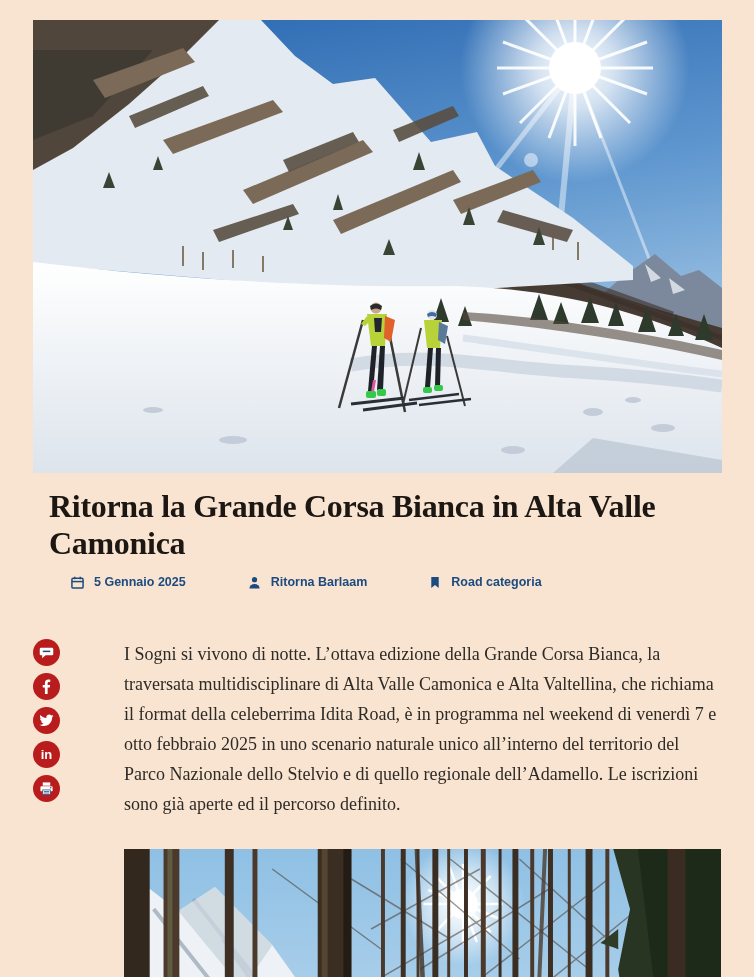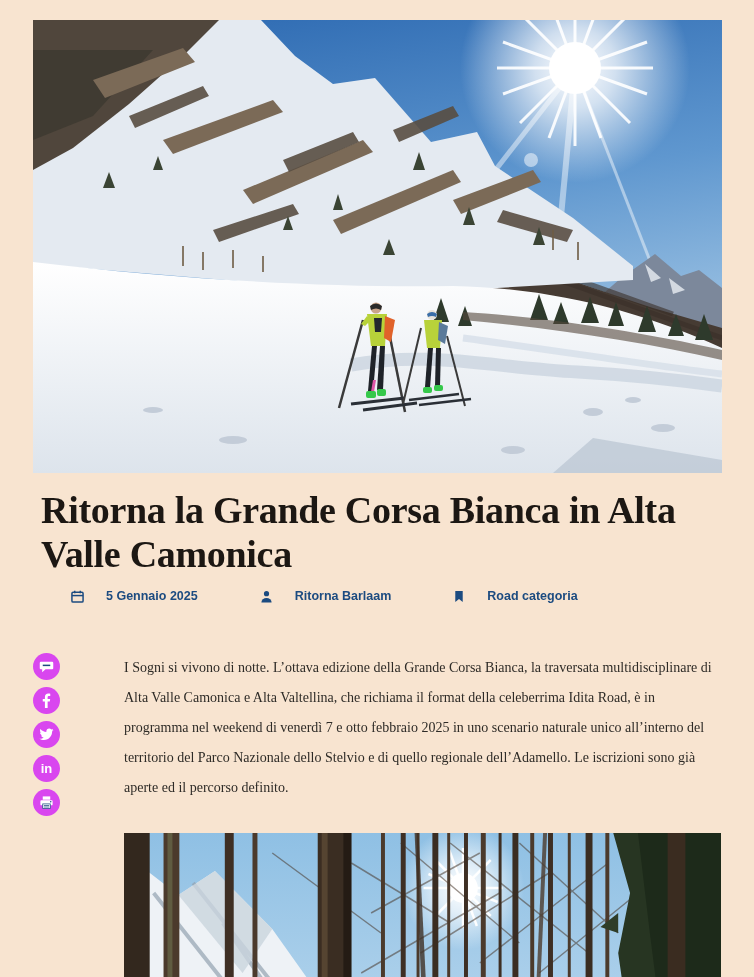--- a/index.html
+++ b/index.html
@@ -6,61 +6,61 @@
   body{
     width:754px;height:977px;overflow:hidden;
     background:#f8e4d0;
     font-family:"Liberation Serif",serif;
   }
   .container{padding:20px 33px 0 33px;}
   .hero{
     width:689px;height:453px;display:block;
   }
   h1.post-title{
-    margin:15px 0 0 8px;
+    margin:15px 0 0 16px;
     max-width:689px;
     font-family:"Liberation Serif",serif;
     font-weight:700;
-    font-size:38px;
+    font-size:32px;
     line-height:1.16;
     color:#1c1713;
     letter-spacing:-0.3px;
   }
   .meta-row{
     margin-top:13px;
     display:flex;align-items:center;gap:24px;
     font-family:"Liberation Sans",sans-serif;
     font-size:12.5px;font-weight:700;
     color:#1c4b80;
   }
-  .meta-item{display:flex;align-items:center;gap:22px;color:#1c4b80;text-decoration:none;cursor:pointer;padding-left:38px;}
+  .meta-item{display:flex;align-items:center;gap:10px;color:#1c4b80;text-decoration:none;cursor:pointer;padding-left:38px;}
   .meta-item svg{display:block;}
   .content-row{
     margin-top:50px;
     display:flex;align-items:flex-start;
   }
   .share-col{
     width:27px;margin-right:64px;flex:none;
     display:flex;flex-direction:column;gap:7px;
   }
   .share-btn{
     width:27px;height:27px;border-radius:50%;
-    background:#d946ef;border:none;padding:0;
+    background:#b91c1c;border:none;padding:0;
     display:flex;align-items:center;justify-content:center;
     cursor:pointer;
   }
   .share-btn svg{display:block;}
   .share-btn .lbl{
     color:#fff;font-family:"Liberation Sans",sans-serif;
     font-weight:700;font-size:13px;line-height:1;
   }
   .text-col{flex:1;min-width:0;}
   .body-text{
     margin:0;
-    font-size:14px;line-height:30px;
+    font-size:18px;line-height:30px;
     color:#2e2b27;
   }
   .inline-image{
     margin-top:30px;
     width:100%;height:400px;display:block;
   }
 </style>
 </head>
 <body>
 

